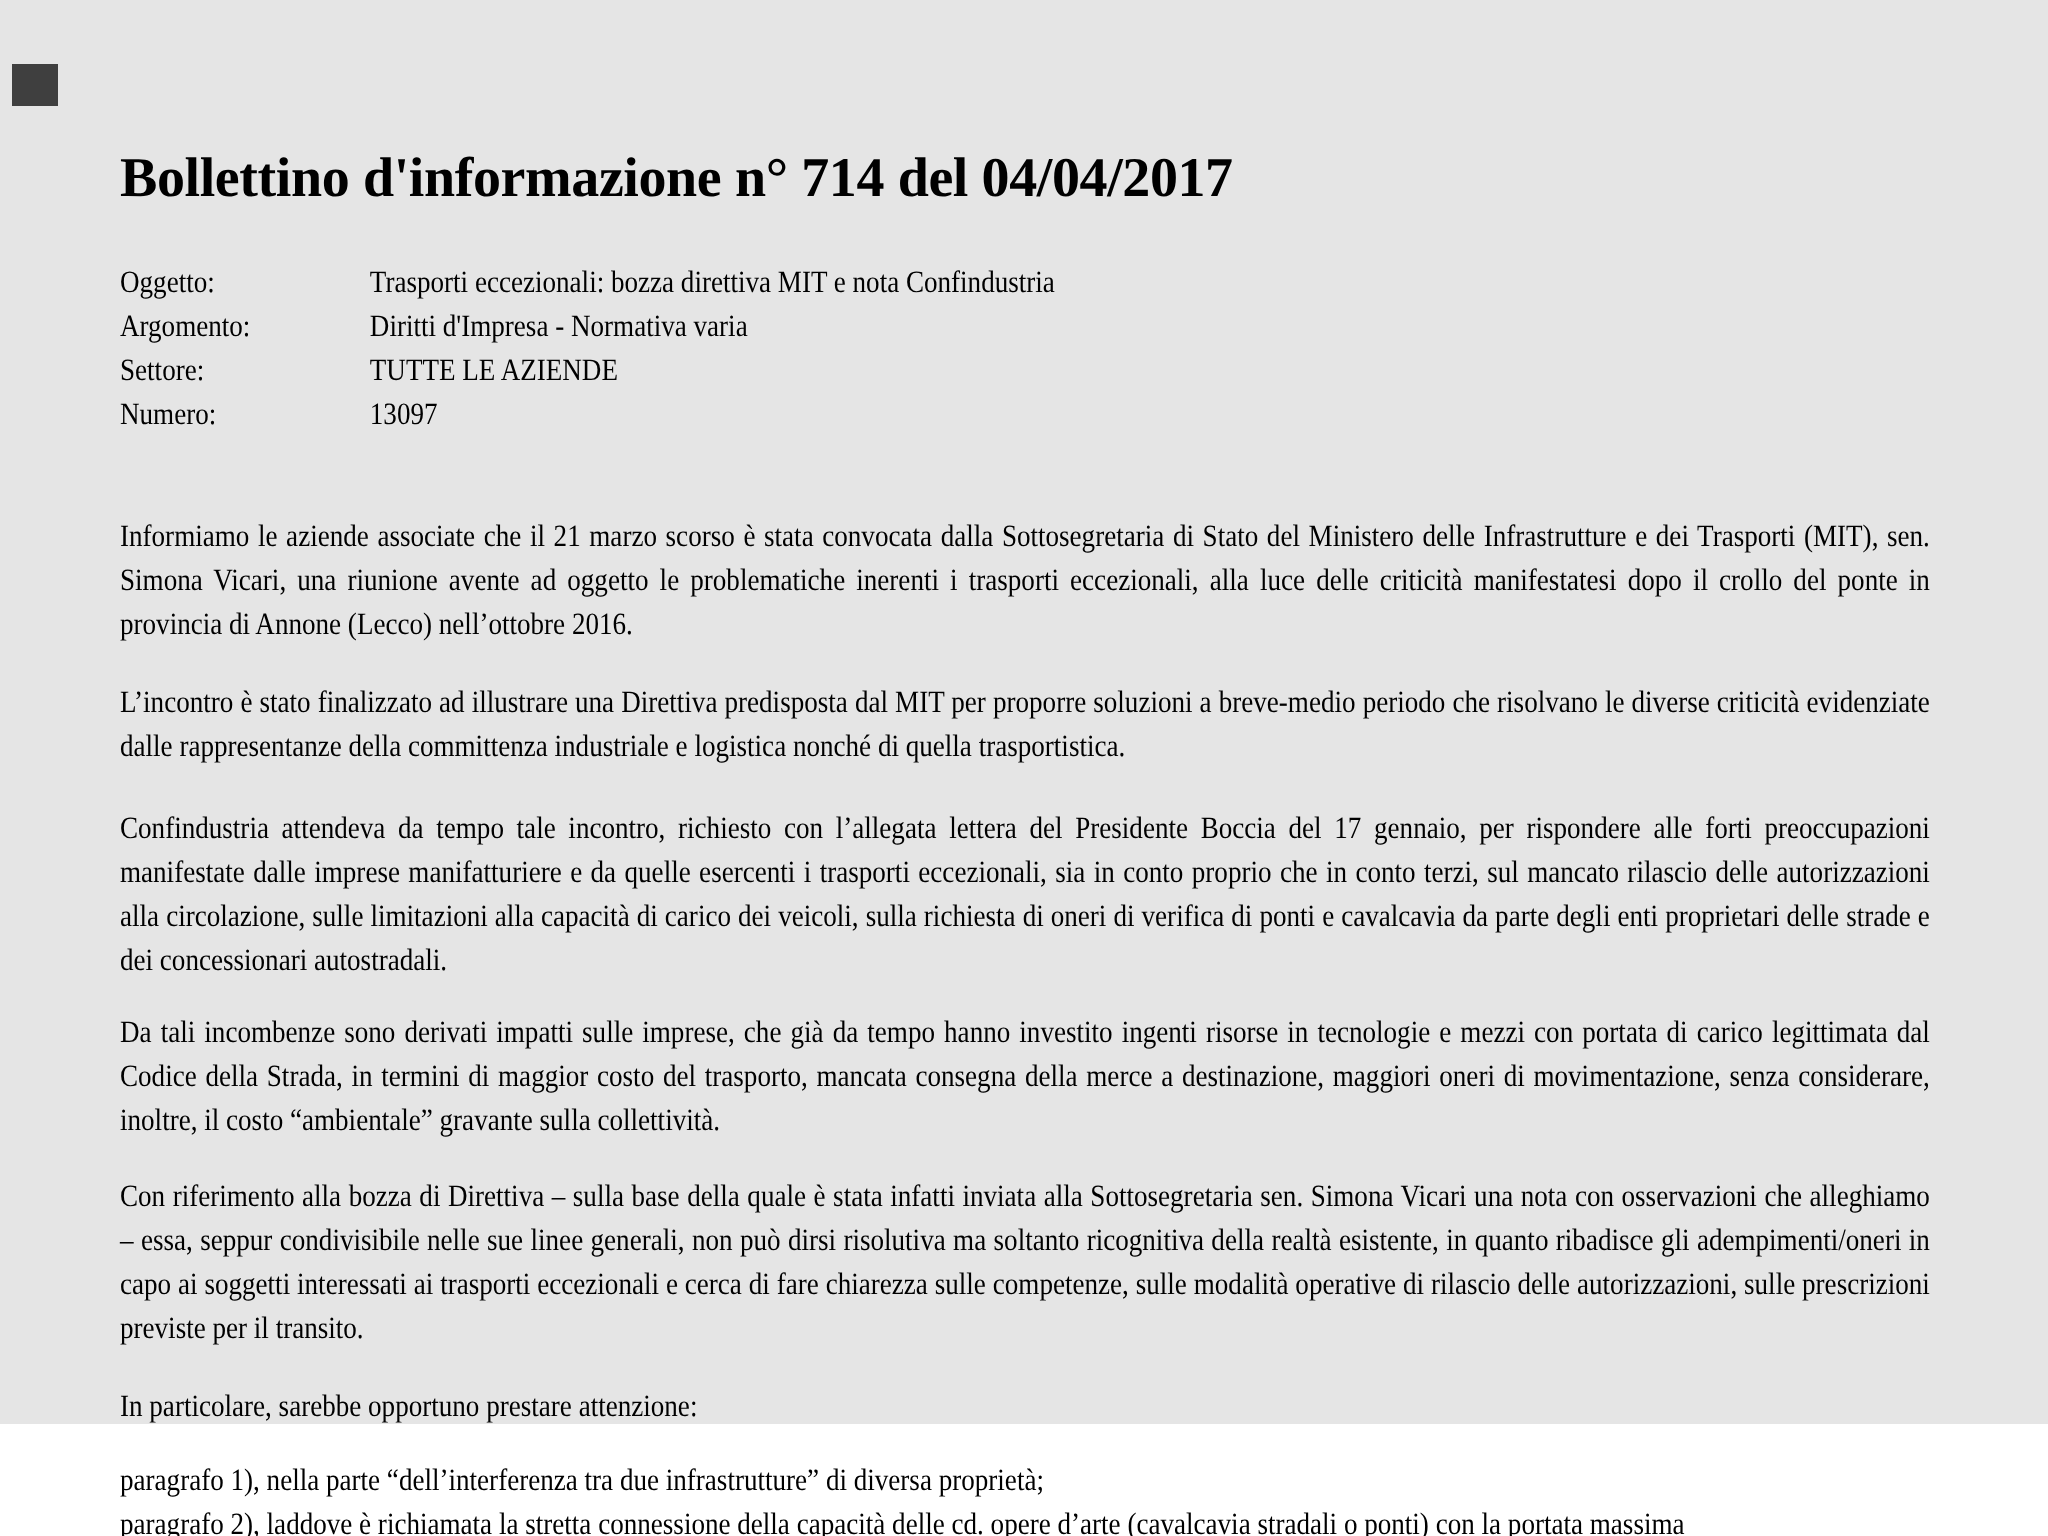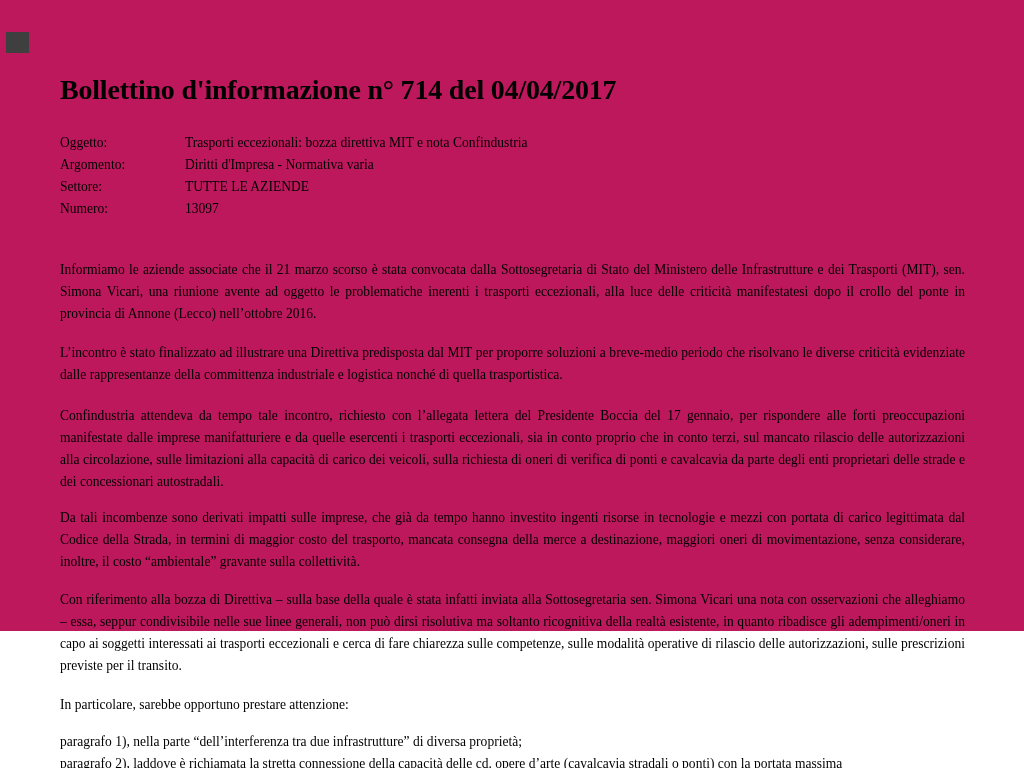--- a/index.html
+++ b/index.html
@@ -1,21 +1,21 @@
 <!DOCTYPE html>
 <html><head>
 <meta charset="utf-8">
 <style>
   html, body { margin: 0; padding: 0; }
   body {
     width: 1024px; height: 768px; overflow: hidden;
     background: #ffffff; color: #000000;
     font-family: "Liberation Serif", "DejaVu Serif", serif;
   }
-  .page { position: relative; width: 1024px; height: 631px; background: #be185d; }
+  .page { position: relative; width: 1024px; height: 712px; background: #e5e5e5; }
 
   .logo {
     position: absolute; left: 6px; top: 32px;
     width: 23px; height: 21px; background: #3f3f3f;
   }
 
   .title {
     position: absolute; left: 60px; top: 75px; margin: 0;
     font-size: 28px; line-height: 30px; font-weight: bold;
     white-space: nowrap; letter-spacing: -0.2px;

